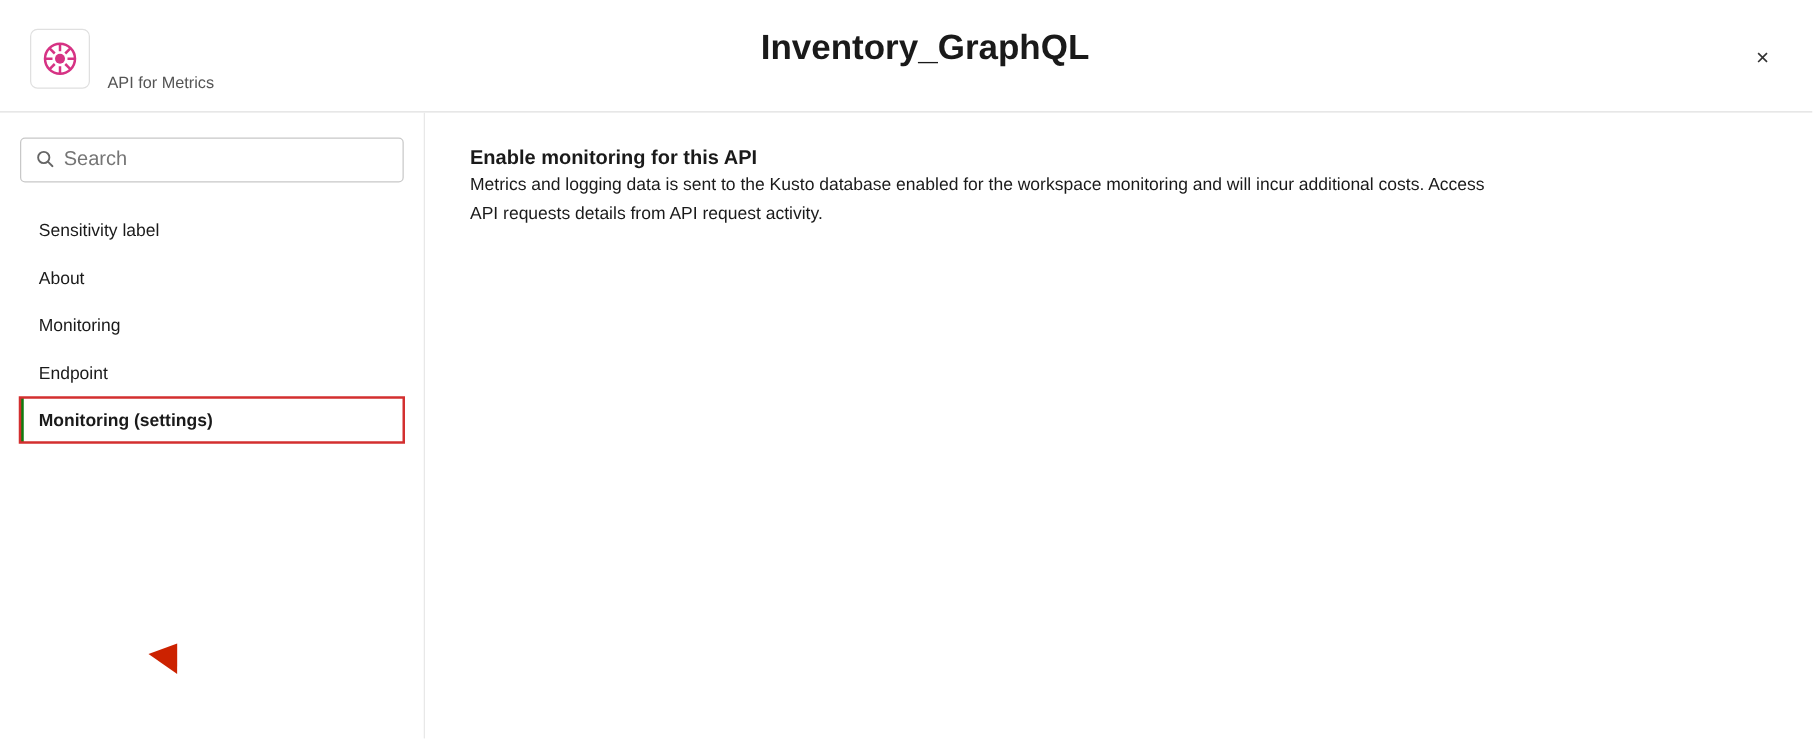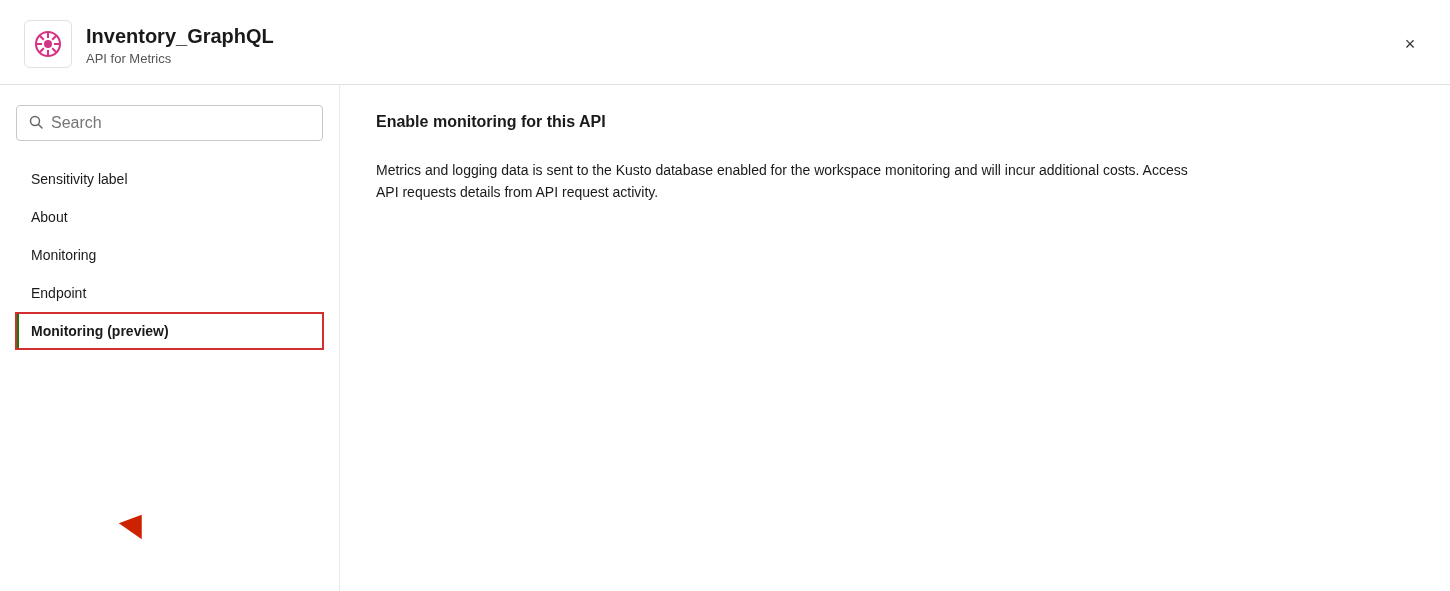--- a/index.html
+++ b/index.html
@@ -45,24 +45,25 @@
     .header-icon svg {
       width: 32px;
       height: 32px;
     }
 
     .header-text {
       flex: 1;
     }
 
     .header-title {
-      font-size: 20px;
+      font-size: 28px;
       font-weight: 600;
       color: #1a1a1a;
       line-height: 1.3;
+      text-align: center;
     }
 
     .header-subtitle {
       font-size: 13px;
       color: #555555;
       margin-top: 2px;
     }
 
     .close-btn {
       width: 32px;
@@ -144,21 +145,20 @@
     .main-content {
       flex: 1;
       padding: 28px 36px;
       overflow-y: auto;
     }
 
     .content-title {
       font-size: 16px;
       font-weight: 700;
       color: #1a1a1a;
-      margin-bottom: 28px;
     }
 
     .content-text {
       font-size: 14px;
       color: #1a1a1a;
       line-height: 1.6;
       margin-bottom: 20px;
       max-width: 820px;
     }
 
@@ -221,21 +221,21 @@
             <line x1="9.5" y1="9.5" x2="13" y2="13" stroke="#666" stroke-width="1.5" stroke-linecap="round"></line>
           </svg>
         </span>
         <input type="text" placeholder="Search" style="">
       </div>
 
       <div class="nav-item">Sensitivity label</div>
       <div class="nav-item">About</div>
       <div class="nav-item">Monitoring</div>
       <div class="nav-item">Endpoint</div>
-      <div class="nav-item highlighted">Monitoring (preview)</div>
+      <div class="nav-item highlighted">Monitoring (settings)</div>
     </div>
 
     <div class="main-content">
       <div class="content-title">Enable monitoring for this API</div>
       <div class="content-text">Metrics and logging data is sent to the Kusto database enabled for the workspace monitoring and will incur additional costs. Access API requests details from API request activity.</div>
     </div>
 
   </div>
 
   <div class="arrow-indicator"></div>

